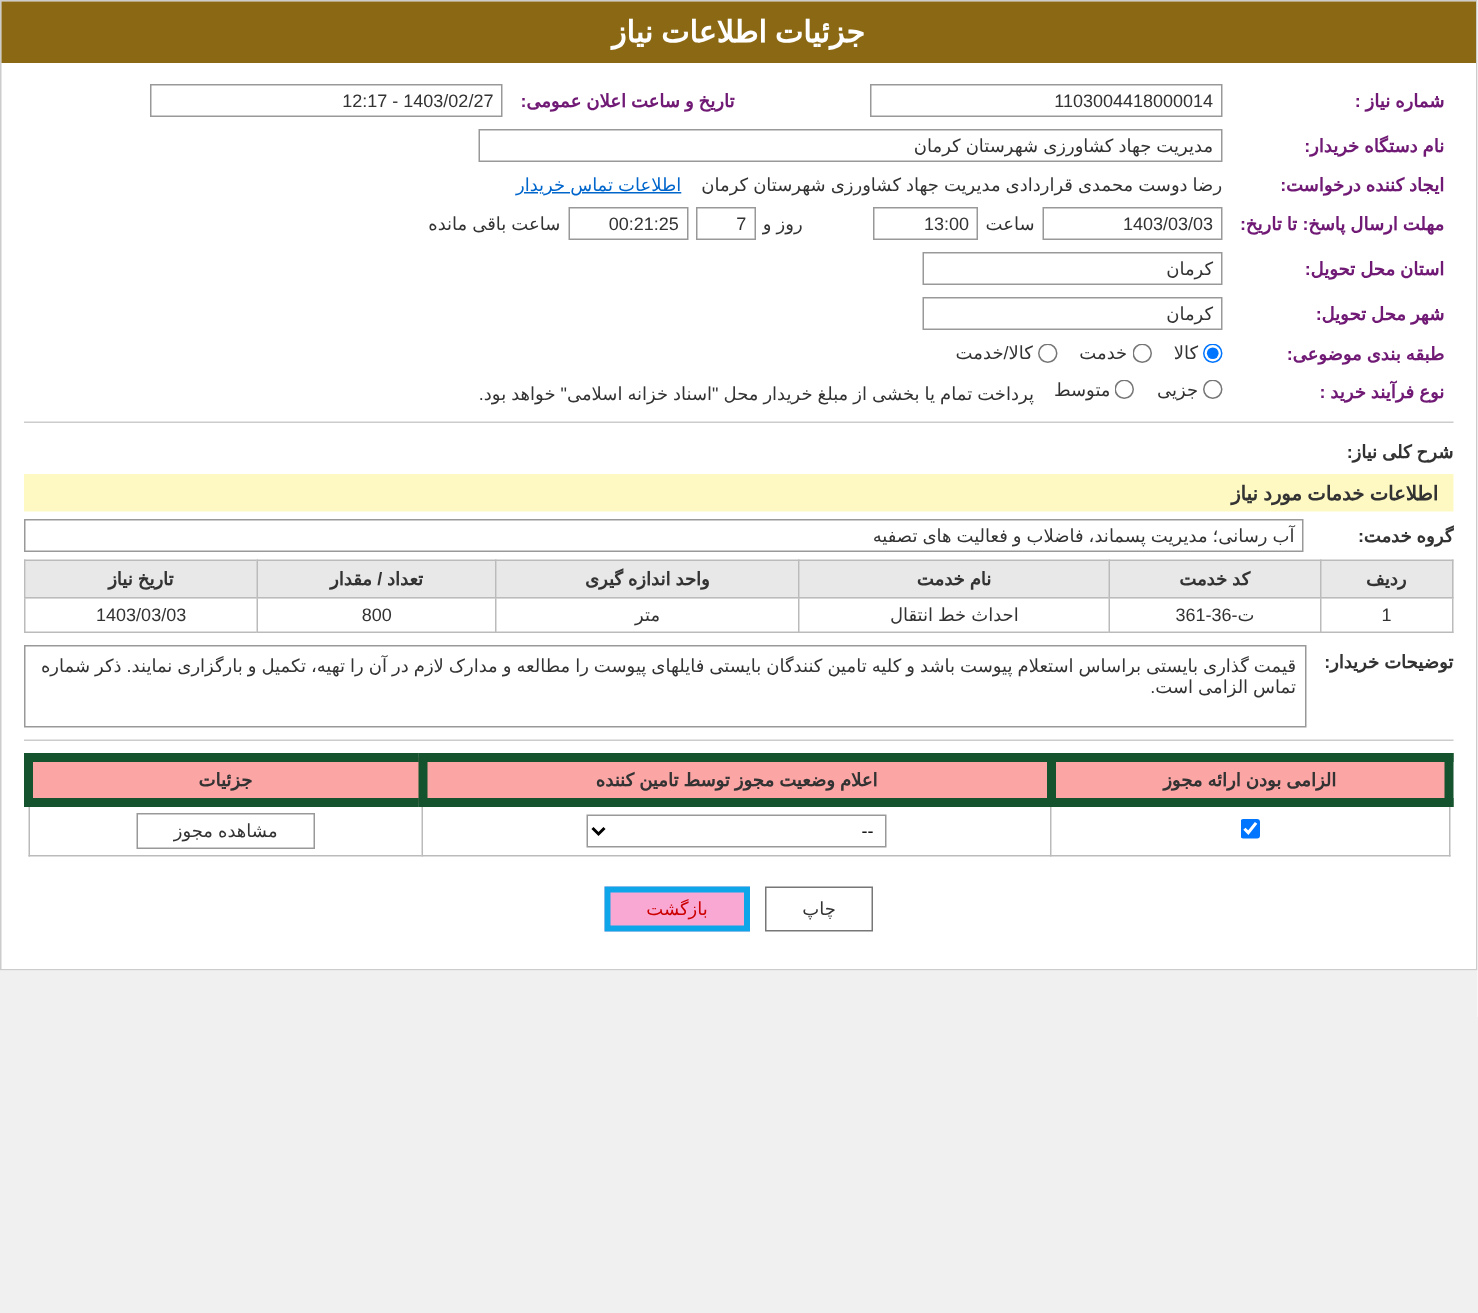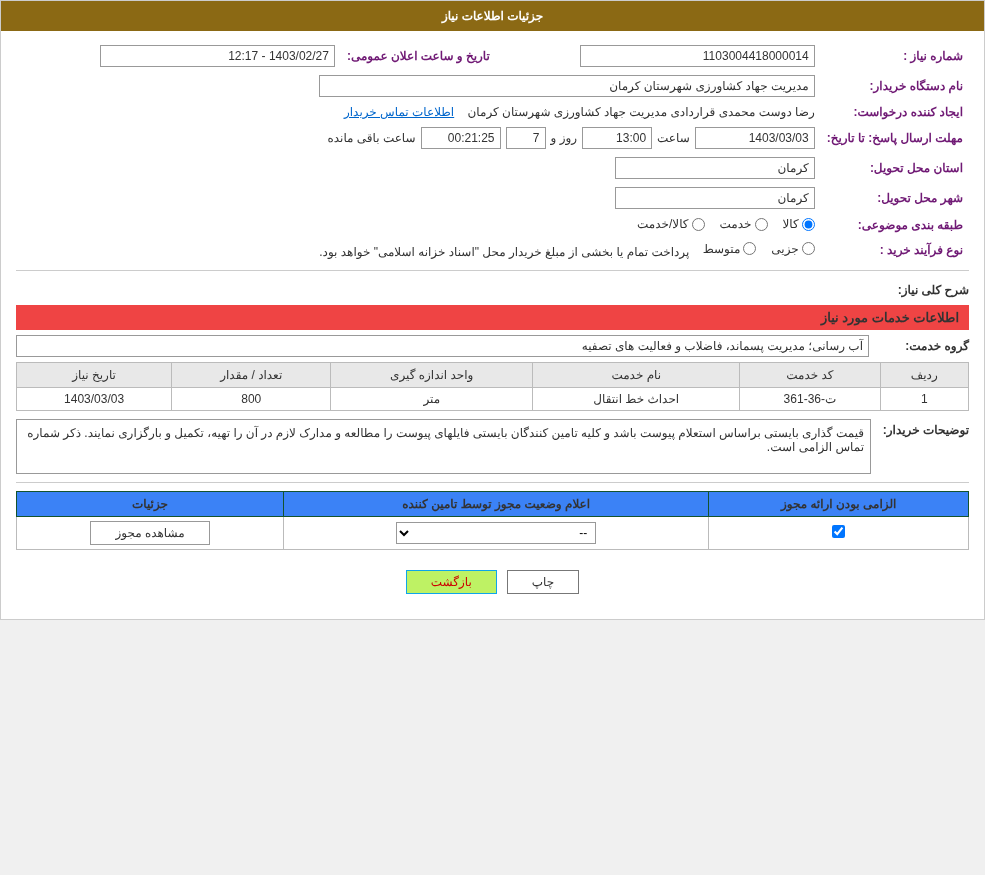--- a/index.html
+++ b/index.html
@@ -14,21 +14,21 @@
       max-width: 985px;
       margin: 0 auto;
       background: #fff;
       border: 1px solid #ccc;
     }
     .page-header {
       background: #8B6914;
       color: #fff;
       text-align: center;
       padding: 8px 12px;
-      font-size: 12px;
+      font-size: 20px;
       font-weight: bold;
     }
     .content-area {
       padding: 10px 15px;
     }
     .info-table {
       width: 100%;
       border-collapse: collapse;
       margin-bottom: 8px;
     }
@@ -57,21 +57,21 @@
     }
     .input-small {
       width: 120px;
     }
     .blue-link {
       color: #0066cc;
       text-decoration: underline;
       cursor: pointer;
     }
     .section-header {
-      background: #ef4444;
+      background: #fef9c3;
       font-weight: bold;
       padding: 5px 10px;
       margin: 8px 0 5px 0;
       text-align: right;
       font-size: 13px;
     }
     .radio-group {
       display: inline-flex;
       gap: 15px;
       align-items: center;
@@ -84,21 +84,21 @@
     .data-table {
       width: 100%;
       border-collapse: collapse;
       margin: 5px 0;
     }
     .data-table th {
       background: #e8e8e8;
       border: 1px solid #bbb;
       padding: 5px 8px;
       text-align: center;
-      font-weight: normal;
+      font-weight: bold;
     }
     .data-table td {
       border: 1px solid #bbb;
       padding: 4px 8px;
       text-align: center;
     }
     .description-box {
       border: 1px solid #999;
       padding: 8px;
       text-align: right;
@@ -112,22 +112,22 @@
       min-height: 55px;
       text-align: right;
       background: #fff;
     }
     .permissions-table {
       width: 100%;
       border-collapse: collapse;
       margin: 5px 0;
     }
     .permissions-table th {
-      background: #3b82f6;
-      border: 1px solid #14532d;
+      background: #fca5a5;
+      border: 6px solid #14532d;
       padding: 5px 8px;
       text-align: center;
     }
     .permissions-table td {
       border: 1px solid #bbb;
       padding: 4px 8px;
       text-align: center;
     }
     .btn {
       padding: 4px 24px;
@@ -140,22 +140,22 @@
       background: #fff;
       border: 1px solid #999;
       color: #333;
     }
     .btn-print {
       background: #fff;
       border: 1px solid #777;
       color: #333;
     }
     .btn-back {
-      background: #bef264;
-      border: 1px solid #0ea5e9;
+      background: #f9a8d4;
+      border: 4px solid #0ea5e9;
       color: #cc0000;
       text-align: center;
     }
     .bottom-buttons {
       text-align: center;
       padding: 15px;
       display: flex;
       justify-content: center;
       gap: 10px;
     }
@@ -239,21 +239,21 @@
           <span class="blue-link">اطلاعات تماس خریدار</span>
         </td>
       </tr>
 
       <tr>
         <td class="label-cell">مهلت ارسال پاسخ: تا تاریخ:</td>
         <td colspan="3">
           <div class="date-time-row">
             <div class="input-box input-small">1403/03/03</div>
             <span>ساعت</span>
-            <div class="input-box" style="width:70px;">13:00</div>
+            <div class="input-box" style="width:70px;margin-left:42px;">13:00</div>
             <span>روز و</span>
             <div class="input-box" style="width:40px;">7</div>
             <div class="input-box" style="width:80px;">00:21:25</div>
             <span>ساعت باقی مانده</span>
           </div>
         </td>
       </tr>
 
       <tr>
         <td class="label-cell">استان محل تحویل:</td>

